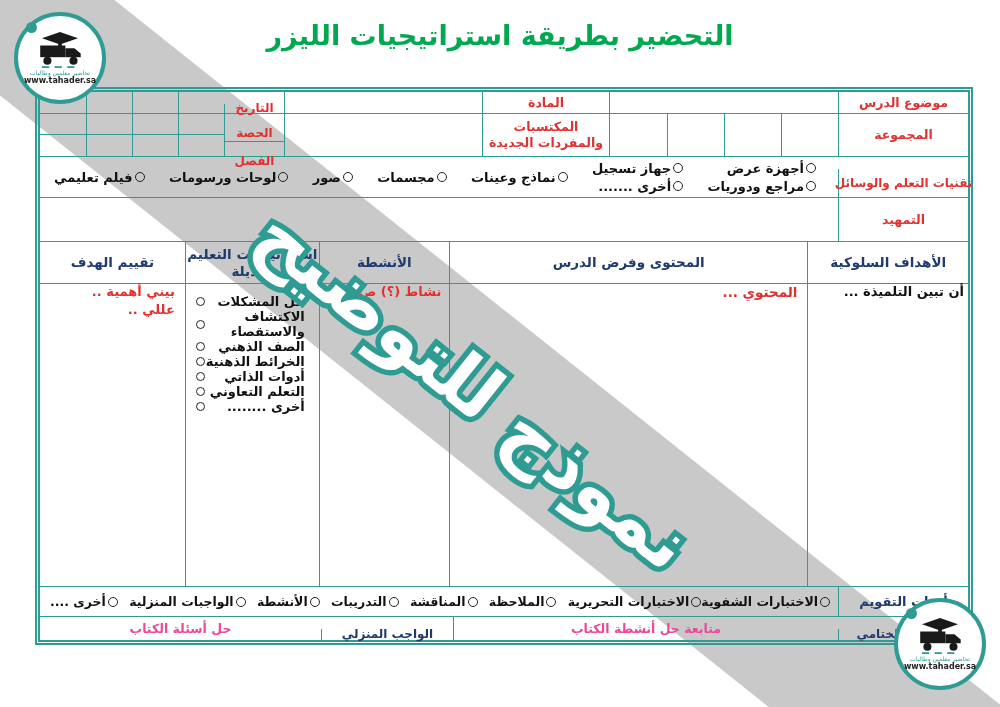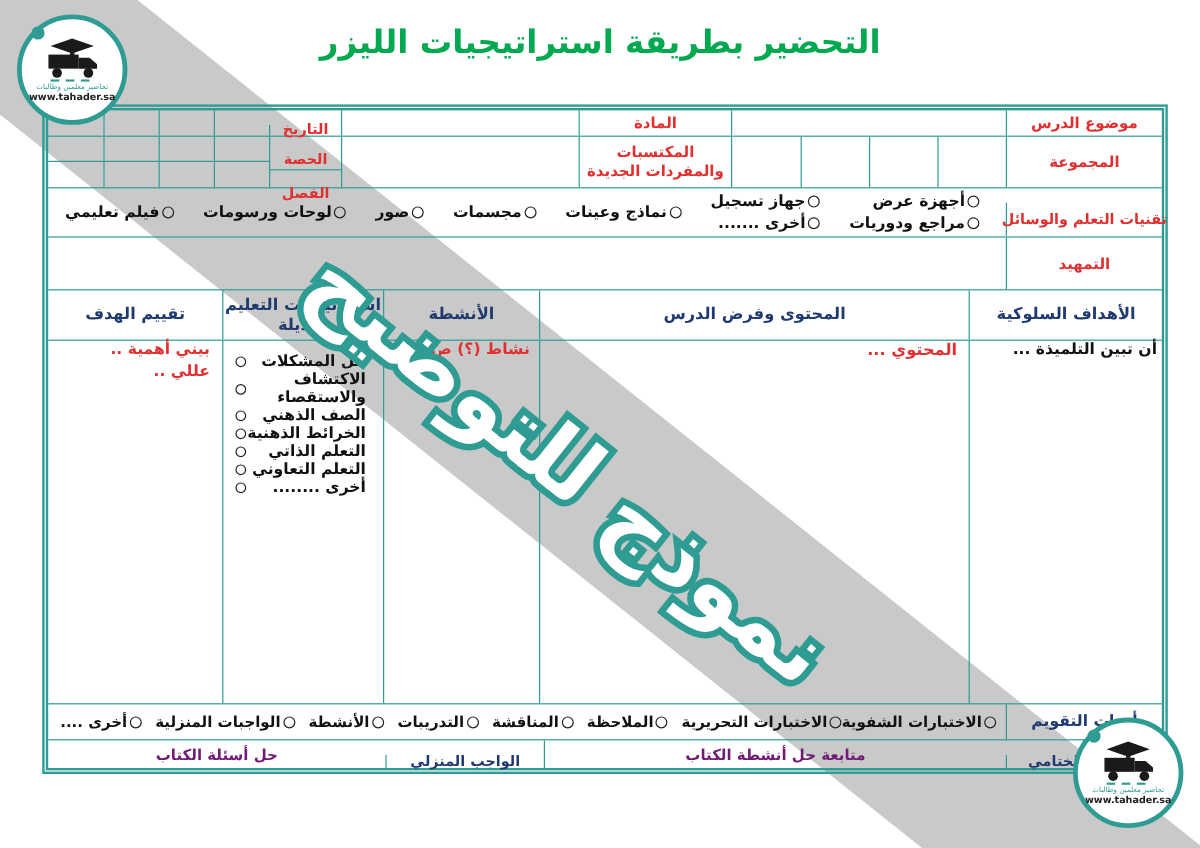--- a/index.html
+++ b/index.html
@@ -99,21 +99,21 @@
   .evaltext { width:100%; display:flex; flex-direction:column; justify-content:center;
               align-items:flex-start; padding-right:10px; gap:3px;
               font-size:13px; font-weight:bold; color:#e03030; }
   
   .evaltools {
     flex:1; display:flex; align-items:center; justify-content:space-between;
     padding:0 8px 0 10px; font-size:12.5px; font-weight:bold; color:#111;
   }
   .evpair { display:flex; align-items:center; }
   .wFinalVal { width:385px; } .wHW { width:132px; } .wHWVal { width:281px; }
-  .redval { color:#701a75; font-weight:bold; font-size:12.5px; }
+  .redval { color:#ec4899; font-weight:bold; font-size:12.5px; }
   
   .logo {
     position:absolute; width:92px; height:92px; z-index:6;
     background:#fff; border:4px solid #2f9c94; border-radius:50%;
     display:flex; flex-direction:column; align-items:center; justify-content:center;
   }
   .logo-tl { left:14px; top:12px; }
   .logo-br { left:auto; right:14px; top:598px; }
   .logo .ringdot { position:absolute; top:6px; left:8px; width:11px; height:11px;
                    background:#2f9c94; border-radius:50%; }
@@ -258,21 +258,21 @@
           </li>
         <li>
             <span>الصف الذهني</span>
             <span class="dot"></span>
           </li>
         <li>
             <span>الخرائط الذهنية</span>
             <span class="dot"></span>
           </li>
         <li>
-            <span>التعلم الذاتي</span>
+            <span>أدوات الذاتي</span>
             <span class="dot"></span>
           </li>
         <li>
             <span>التعلم التعاوني</span>
             <span class="dot"></span>
           </li>
         <li>
             <span>أخرى ........</span>
             <span class="dot"></span>
           </li>

